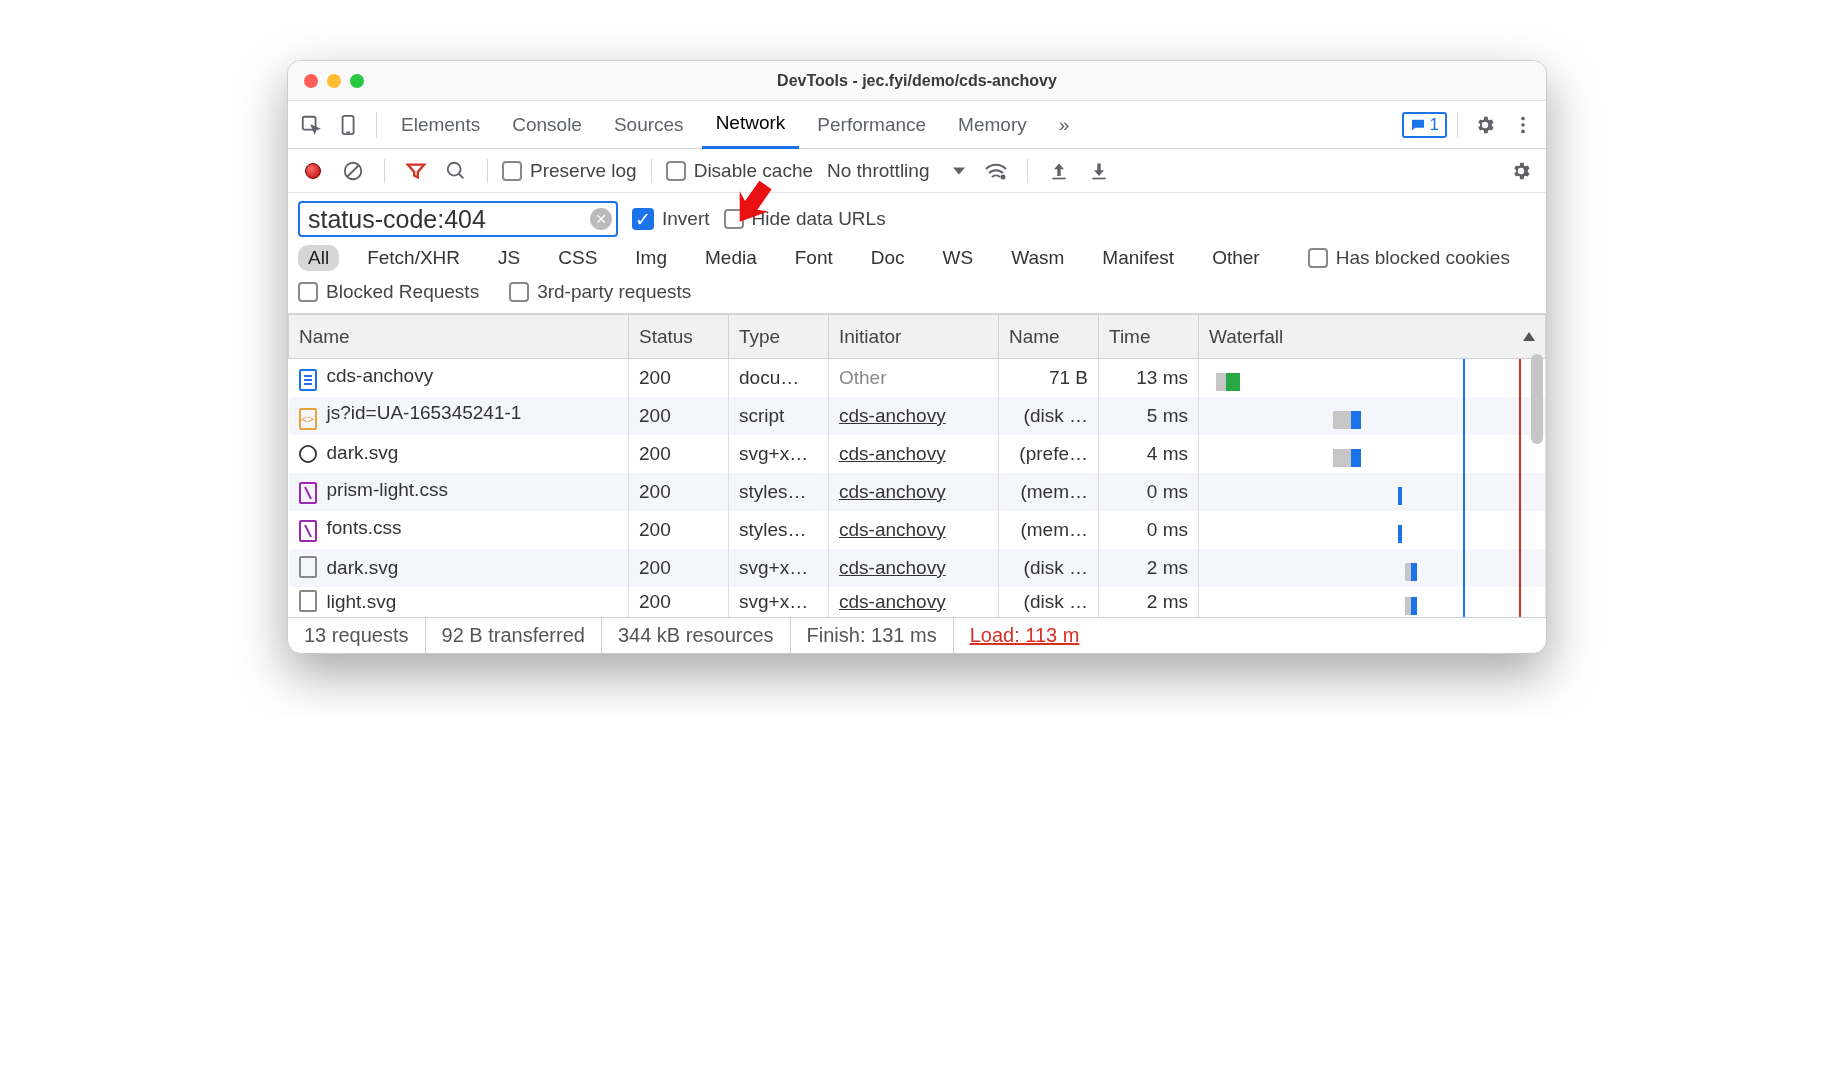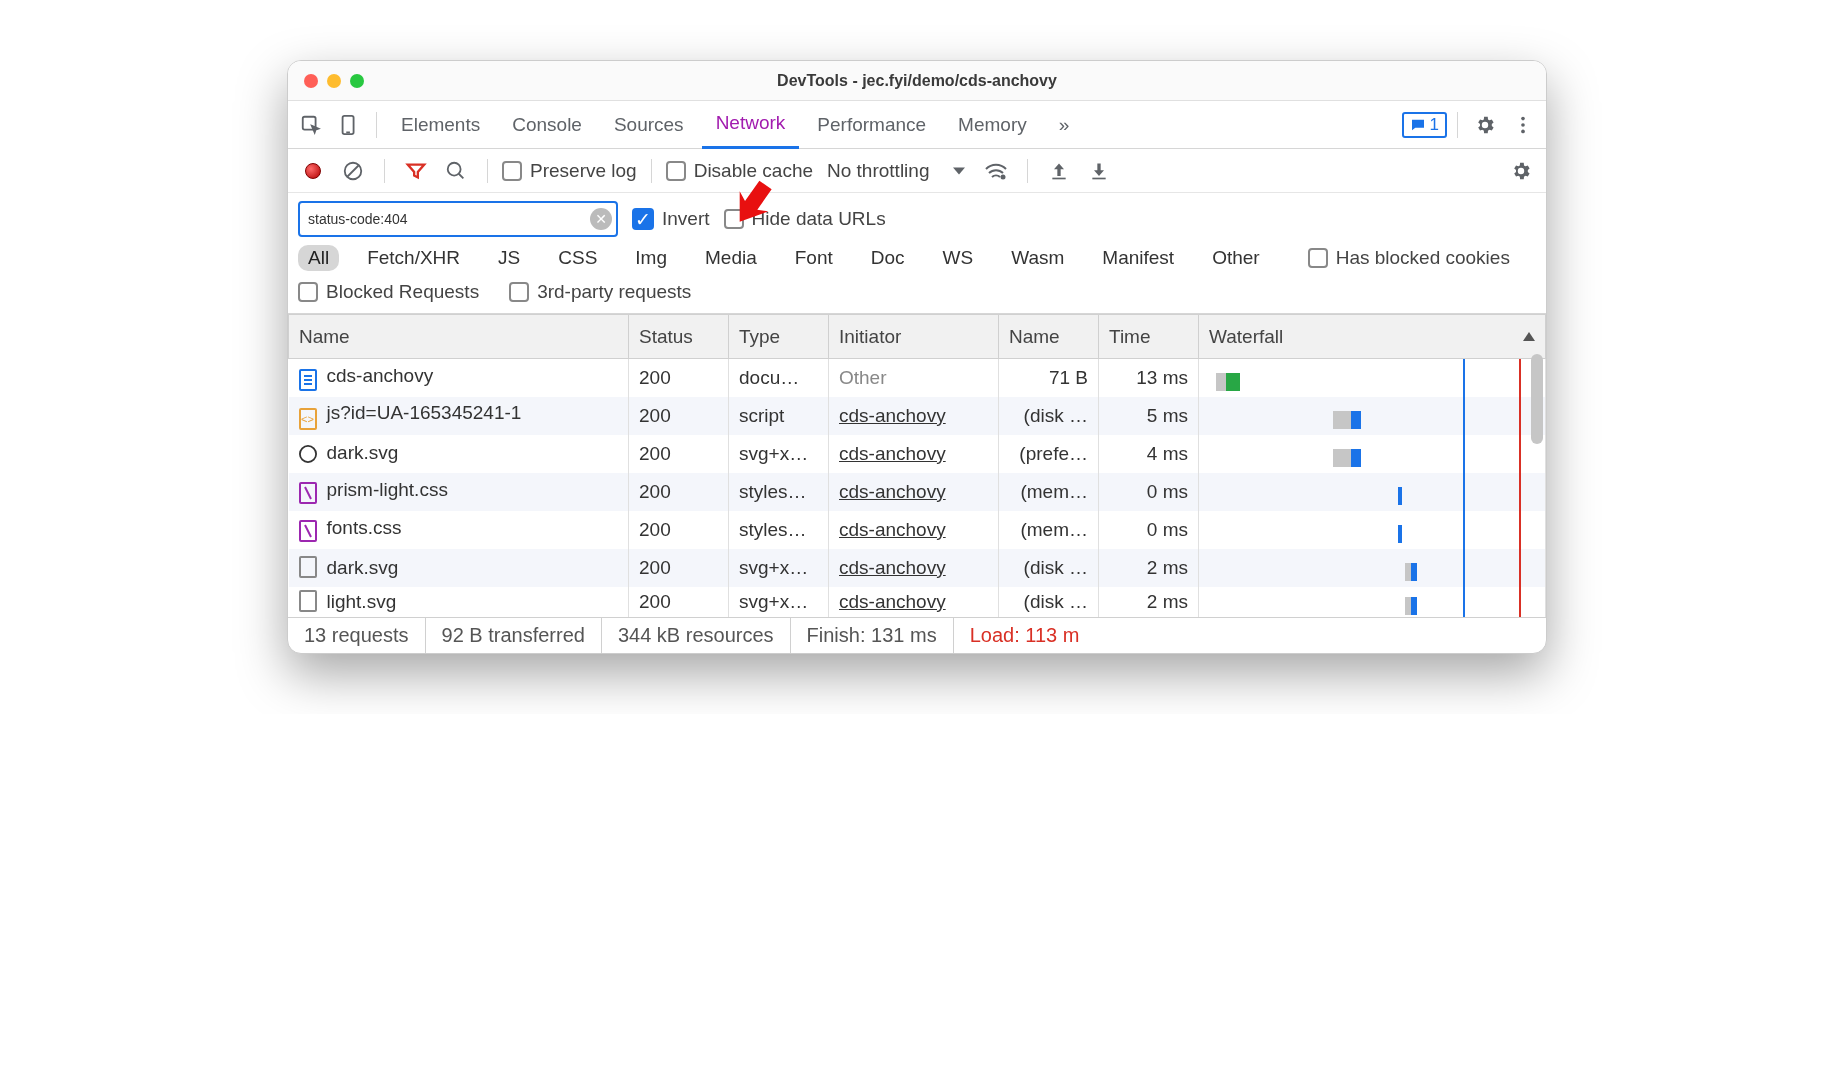--- a/index.html
+++ b/index.html
@@ -14,31 +14,31 @@
   }
   .titlebar { height: 40px; display:flex; align-items:center; position:relative; background:#fafafa; border-bottom:1px solid #e0e0e0;}
   .traffic { display:flex; gap:9px; padding-left:16px;}
   .dot { width:14px; height:14px; border-radius:50%; }
   .dot.red{background:#ff5f57;} .dot.yellow{background:#febc2e;} .dot.green{background:#28c840;}
   .title { position:absolute; left:0; right:0; text-align:center; font-size:16px; font-weight:600; color:#3a3a3a;}
   .tabs { height:48px; display:flex; align-items:center; border-bottom:1px solid #d6d6d6; padding:0 6px; gap:4px;}
   .iconbtn { width:34px; height:34px; display:flex; align-items:center; justify-content:center; color:#5f6368; border-radius:4px;}
   .tabs .spacer-div { width:1px; height:26px; background:#d6d6d6; margin:0 6px;}
   .tab { padding:0 14px; height:48px; display:flex; align-items:center; font-size:19px; color:#5f6368; cursor:pointer;}
-  .tab.active { color:#a21caf; border-bottom:3px solid #1a73e8; font-weight:400;}
+  .tab.active { color:#000000; border-bottom:3px solid #1a73e8; font-weight:400;}
   .right-icons { margin-left:auto; display:flex; align-items:center; gap:4px;}
   .badge { display:flex; align-items:center; gap:4px; border:2px solid #1a73e8; color:#1a73e8; border-radius:3px; height:26px; padding:0 6px; font-size:17px;}
   .toolbar2 { height:44px; display:flex; align-items:center; border-bottom:1px solid #e6e6e6; padding:0 8px; gap:6px;}
   .rec { width:16px; height:16px; border-radius:50%; background: radial-gradient(circle at 35% 35%, #ff6b6b, #b00000); border:1px solid #800000;}
   .toolbar2 .sep { width:1px; height:24px; background:#d6d6d6; margin:0 8px;}
   .chklabel { display:flex; align-items:center; gap:8px; font-size:19px; color:#444;}
   .chkbox { width:20px; height:20px; border:2px solid #888; border-radius:4px;}
   .selectlike { display:flex; align-items:center; gap:24px; font-size:19px; color:#444; padding:0 8px;}
   .filterrow { padding:8px 10px 4px; display:flex; align-items:center; gap:14px; flex-wrap:wrap; position:relative;}
-  .filterinput { width:320px; height:36px; border:2px solid #1a73e8; border-radius:4px; padding:0 32px 0 8px; font-size:14px; color:#333; position:relative;}
+  .filterinput { width:320px; height:36px; border:2px solid #1a73e8; border-radius:4px; padding:0 32px 0 8px; font-size:25px; color:#333; position:relative;}
   .filterwrap{position:relative;}
   .clearbtn { position:absolute; right:6px; top:50%; transform:translateY(-50%); width:22px; height:22px; border-radius:50%; background:#bbb; color:#fff; display:flex; align-items:center; justify-content:center; font-size:14px;}
   .chkblue { width:22px; height:22px; background:#1a73e8; border-radius:4px; display:flex; align-items:center; justify-content:center; color:#fff;}
   .typerow { padding:4px 10px 6px; display:flex; align-items:center; gap:18px; font-size:19px; color:#333; flex-wrap:wrap;}
   .typepill { padding:2px 10px; border-radius:10px; cursor:pointer;}
   .typepill.active { background:#d6d6d6; color:#222;}
   .extras { padding:4px 10px 10px; display:flex; gap:30px; border-bottom:1px solid #d6d6d6;}
   .table { width:100%; border-collapse:collapse; font-size:19px; color:#333; table-layout:fixed;}
   .table th { text-align:left; font-weight:400; color:#444; background:#f1f1f1; border:1px solid #d0d0d0; padding:6px 10px; height:44px;}
   .table td { border-right:1px solid #e0e0e0; padding:4px 10px; height:38px; white-space:nowrap; overflow:hidden; text-overflow:ellipsis;}
@@ -51,21 +51,21 @@
   .ic-dark{border:none;}
   .ic-css{border-color:#9c27b0;color:#9c27b0;}
   .ic-empty{border-color:#888;color:#888;}
   .initiator{color:#333;text-decoration:underline;}
   .num{text-align:right;}
   .waterfall{position:relative;height:100%;}
   .wf-bar{position:absolute;top:10px;height:18px;}
   .status { display:flex; align-items:center; gap:0; height:36px; border-top:1px solid #d0d0d0; font-size:20px; color:#555;}
   .status > div { padding:0 16px; border-right:1px solid #d0d0d0; height:100%; display:flex; align-items:center;}
   .status > div:last-child{border-right:none;}
-  .dcl{color:#1a73e8;} .load{color:#d93025;}
+  .dcl{color:#1a73e8;} .load{color:#d93025;text-decoration:underline;}
   .arrow-annot { position:absolute; left:438px; top:-20px; color:#e81010; font-size:50px; transform:rotate(0deg); pointer-events:none; z-index:10;}
   .scrollbar { position:absolute; right:3px; width:12px; background:#c6c6c6; border-radius:6px;}
   svg{display:block;}
   .sort-tri { width:0;height:0;border-left:6px solid transparent;border-right:6px solid transparent;border-bottom:9px solid #555;margin-left:auto;}
   .tablewrap{position:relative;}
 </style>
 </head>
 <body>
 
 <div class="frame">

